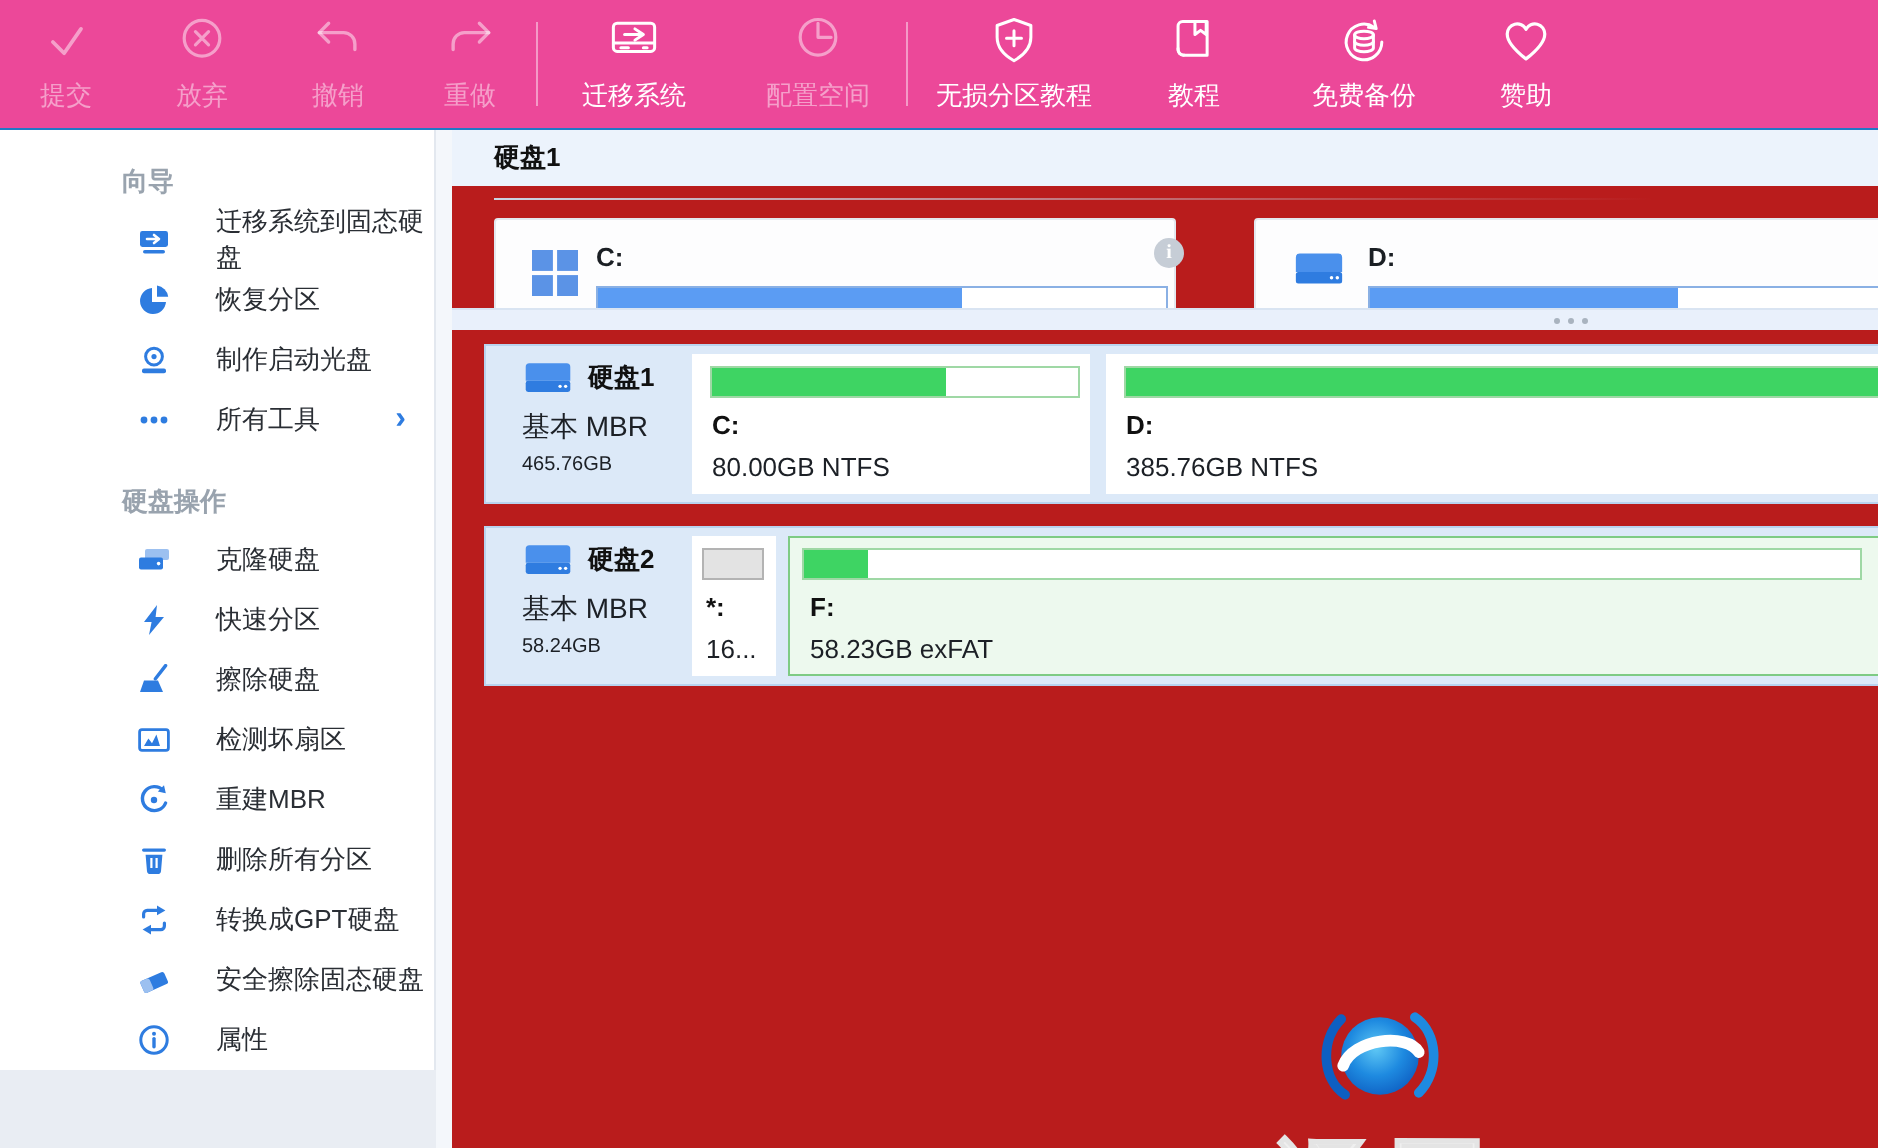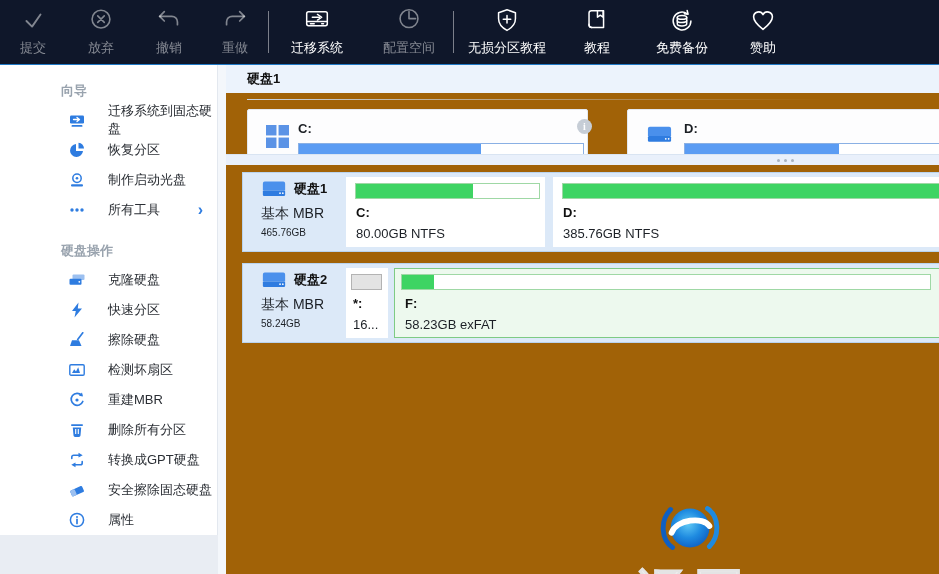--- a/index.html
+++ b/index.html
@@ -9,21 +9,21 @@
     overflow: hidden;
     background: #e9edf3;
     font-family: "Liberation Sans", "DejaVu Sans", sans-serif;
     color: #1b1f24;
   }
   svg { display:block; }
 
   
   .toolbar {
     position:absolute; left:0; top:0; width:939px; height:65px;
-    background:#0f172a; border-bottom:1px solid #2079c5;
+    background:#ec4899; border-bottom:1px solid #2079c5;
     display:flex; align-items:stretch;
   }
   .tb-item {
     display:flex; flex-direction:column; align-items:center;
     justify-content:flex-end; padding-bottom:7px; gap:3px;
     color:#fff; font-size:13px; cursor:pointer; flex:0 0 auto;
   }
   .tb-item.disabled { color:rgba(255,255,255,0.48); }
   .tb-sep { width:1px; height:42px; background:rgba(255,255,255,0.45); align-self:center; flex:0 0 auto; }
 
@@ -36,21 +36,21 @@
   .sb-header { height:28px; line-height:28px; padding-left:14px; color:#99a3ae; font-size:13px; font-weight:bold; }
   .sb-header.second { margin-top:12px; }
   .sb-item {
     height:30px; display:flex; align-items:center; padding-left:22px;
     font-size:13px; color:#2a2e34; cursor:pointer;gap:13px;
   }
   .sb-item .sb-ic { width:16px; height:16px; margin-right:10px; flex:0 0 auto; }
   .sb-chevron { margin-left:auto; padding-right:14px; color:#2e7ce0; font-size:16px; font-weight:bold; line-height:1; }
 
   
-  .main { position:absolute; left:226px; top:65px; width:713px; height:509px; background:#a16207; overflow:hidden;text-decoration:underline; }
+  .main { position:absolute; left:226px; top:65px; width:713px; height:509px; background:#b91c1c; overflow:hidden;text-decoration:underline; }
   .disk-tab {
     position:absolute; left:0; top:0; width:100%; height:28px;
     background:#ecf3fc; line-height:28px; padding-left:21px;
     font-size:13px; font-weight:bold; color:#111;
   }
   .tab-divider { position:absolute; left:21px; top:34px; width:580px; height:1px;
     background:linear-gradient(to right, #c9d5e3, rgba(201,213,227,0)); }
 
   .card {
     position:absolute; top:44px; height:52px;

